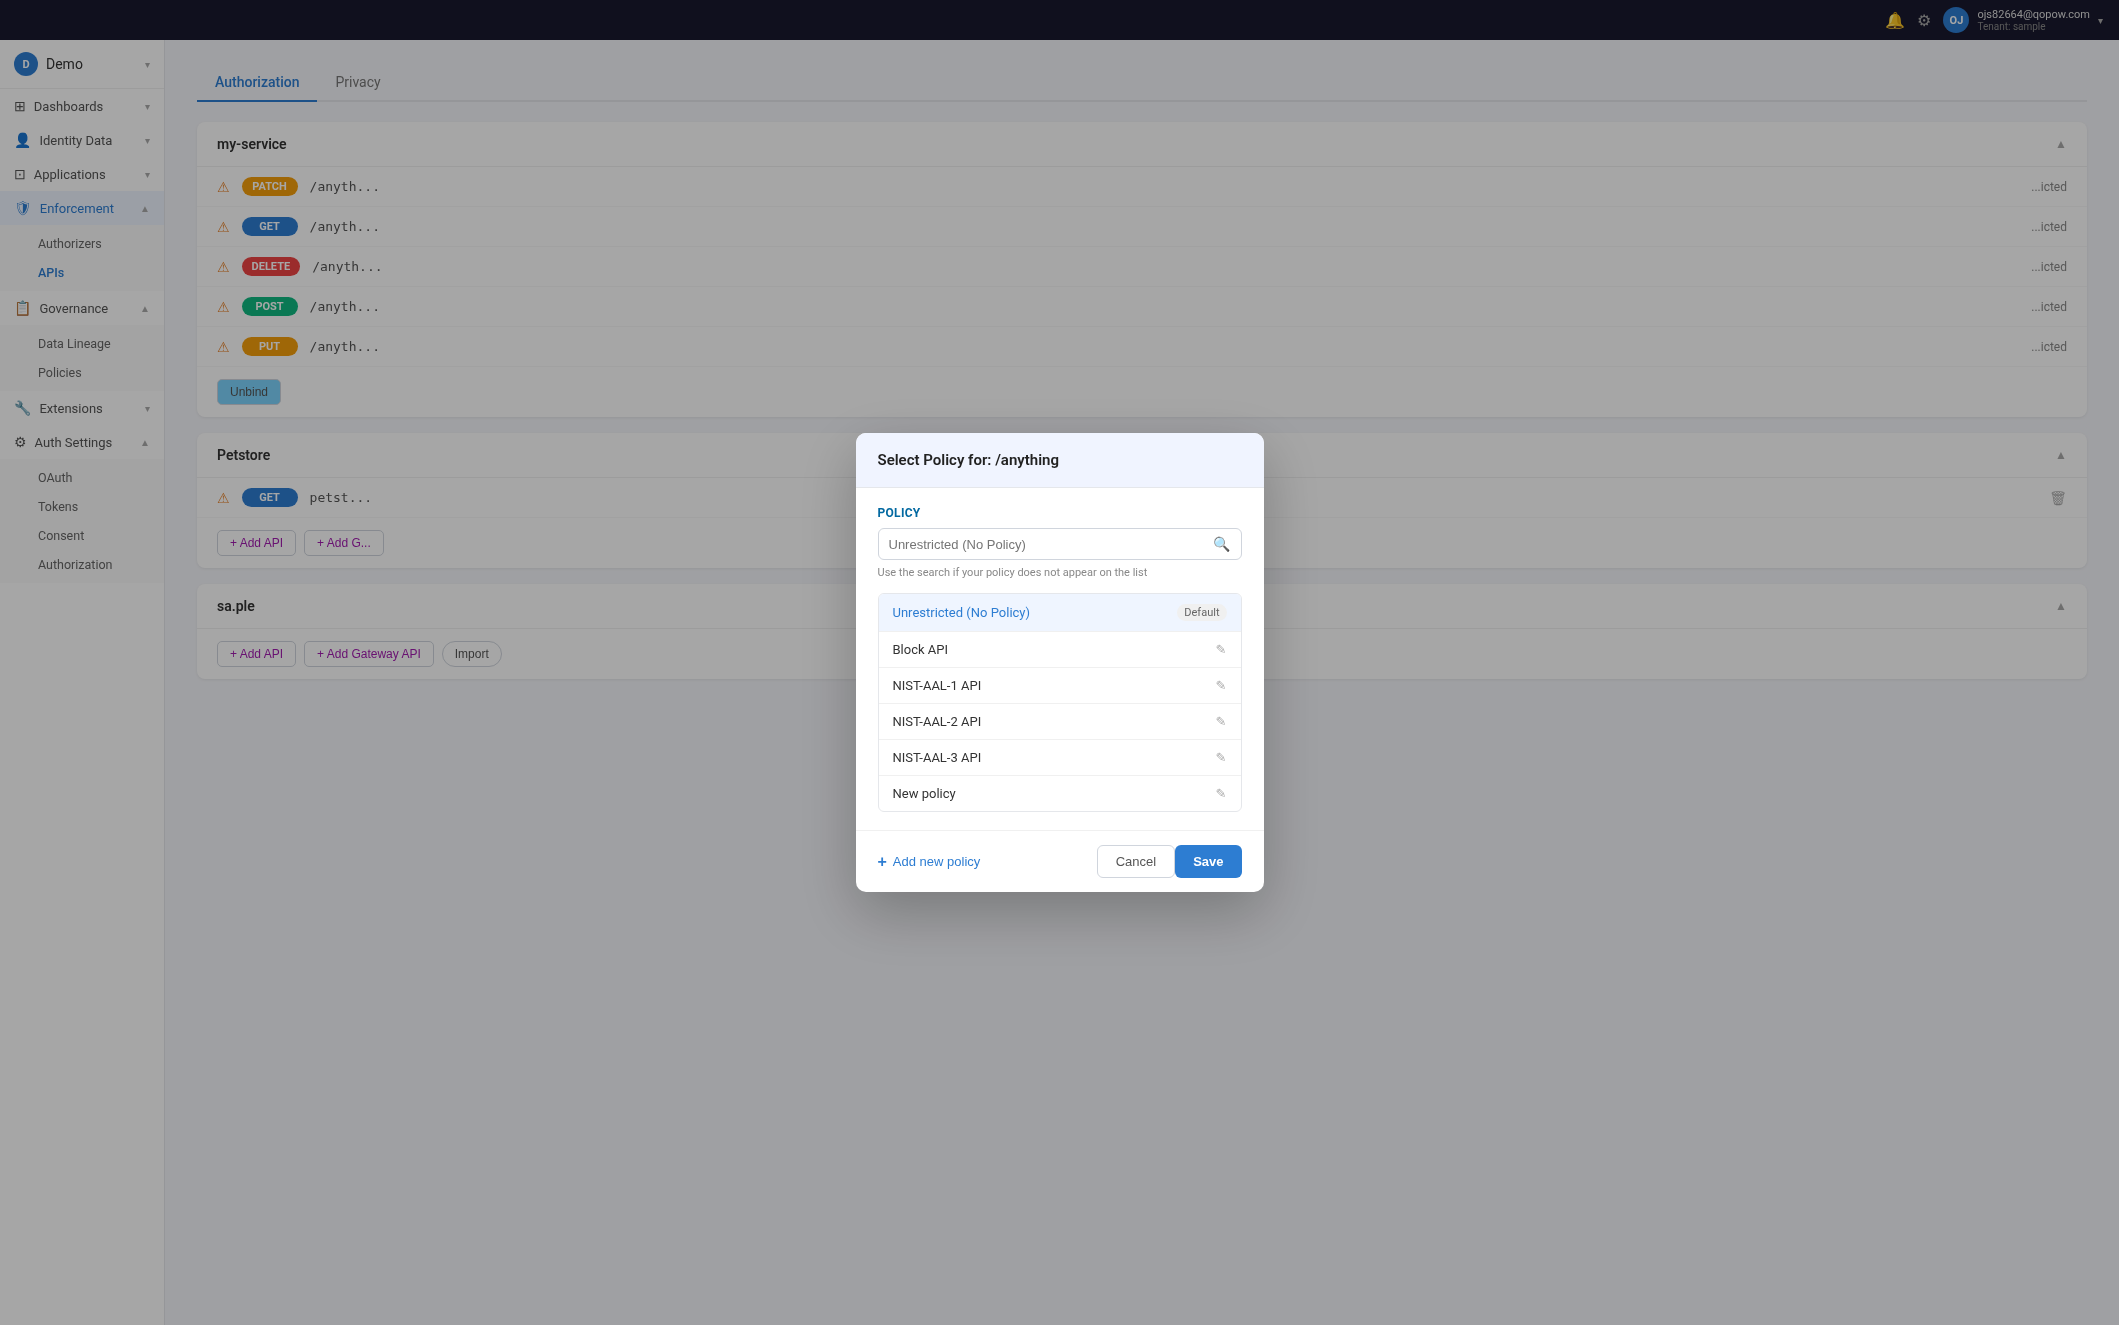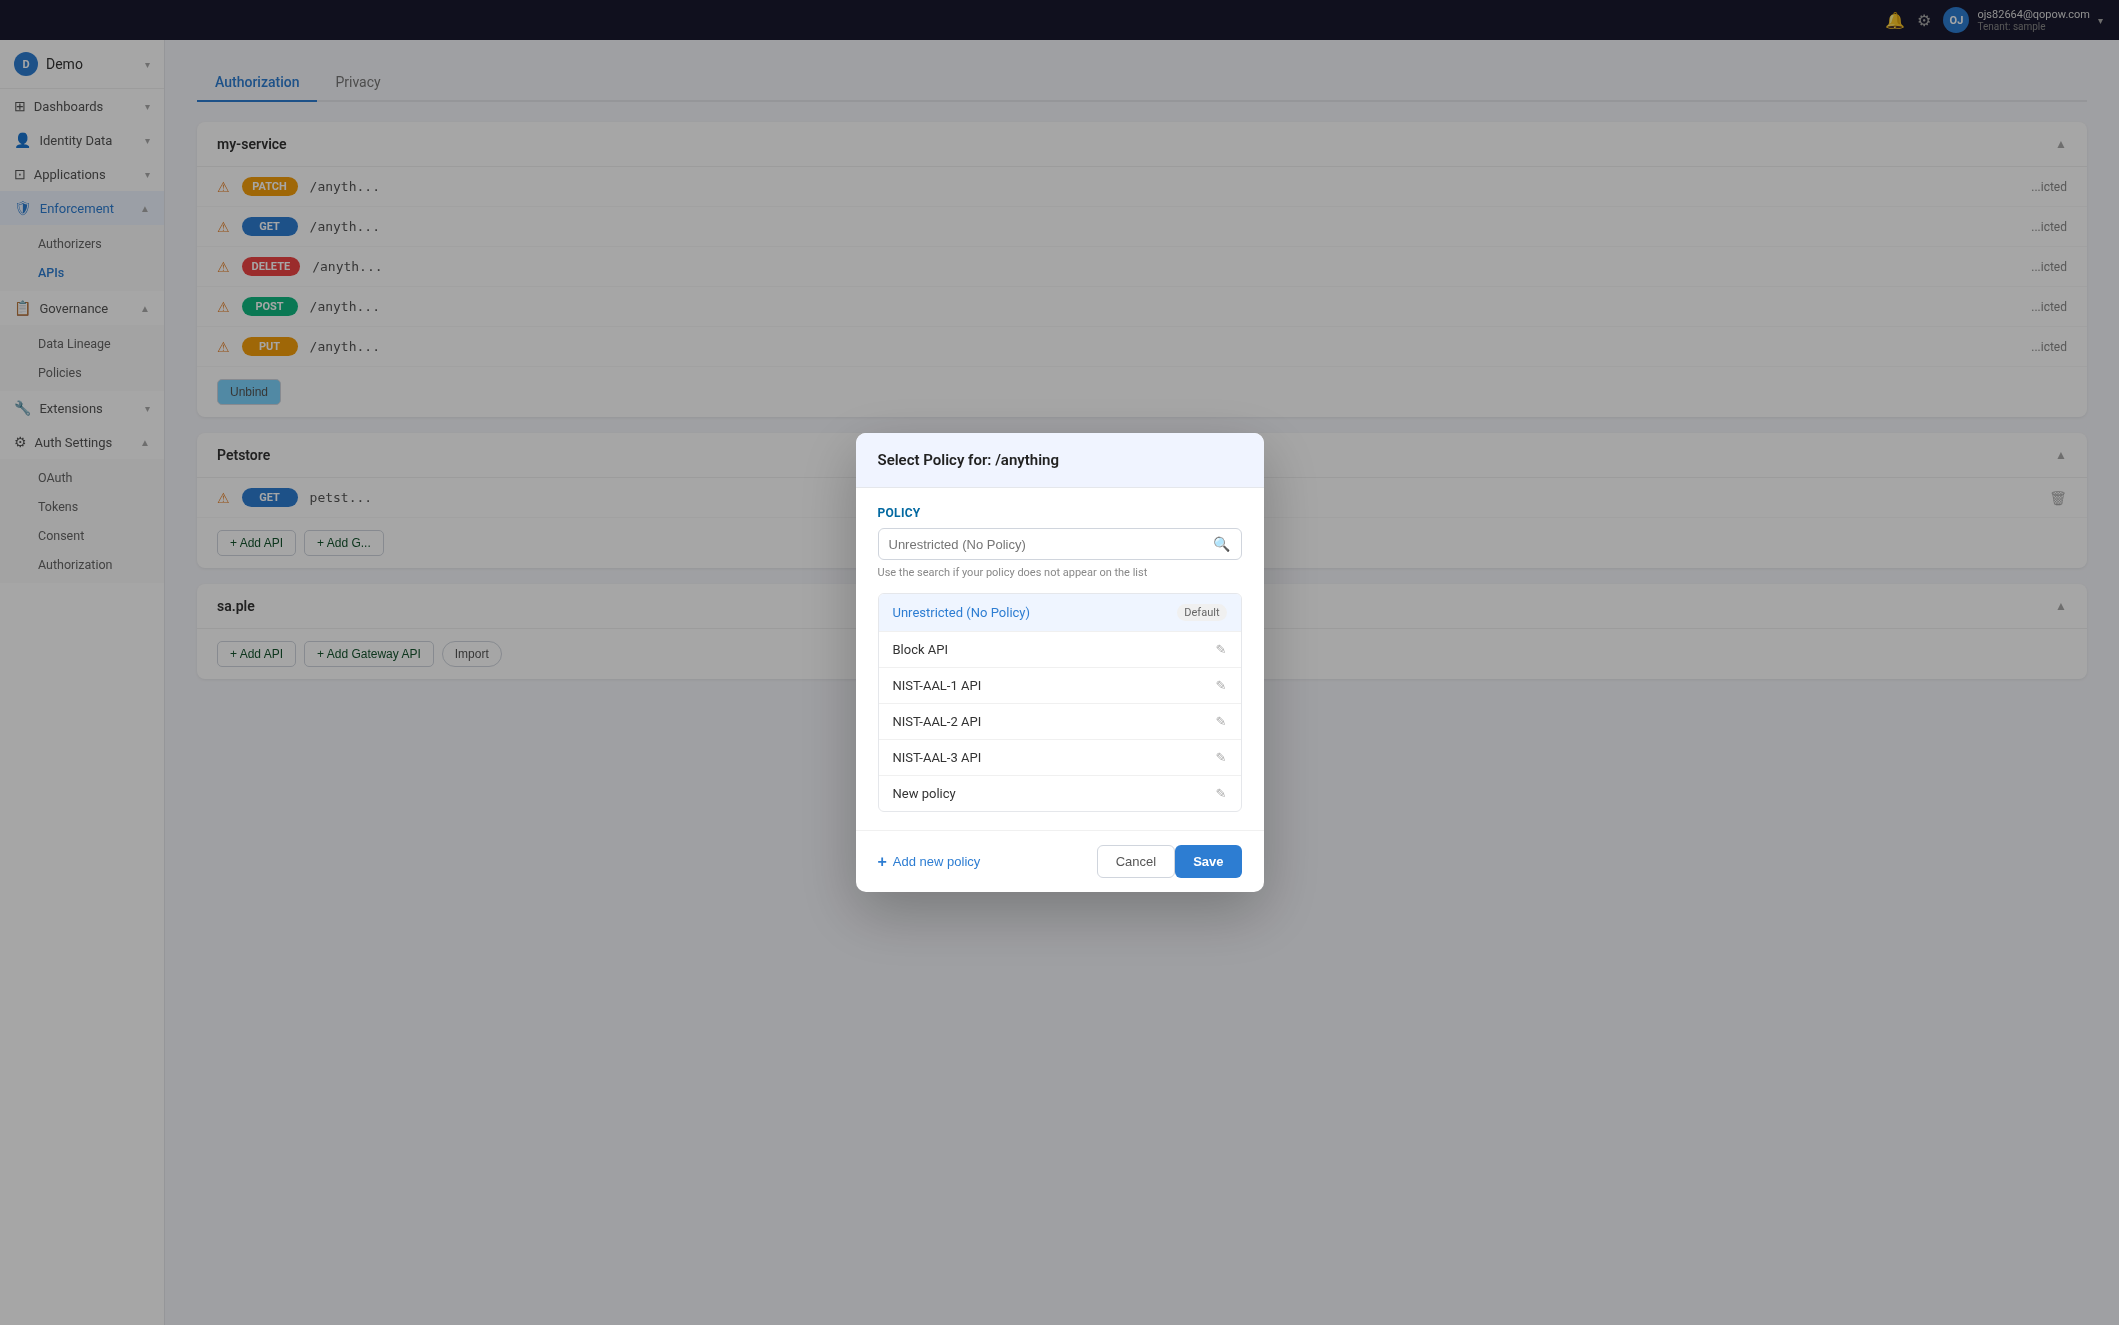--- a/index.html
+++ b/index.html
@@ -50,21 +50,21 @@
     .method-badge { padding: 3px 10px; border-radius: 12px; font-size: 11px; font-weight: 700; color: white; min-width: 56px; text-align: center; }
     .method-patch { background: #f59e0b; }
     .method-get { background: #2d7dd2; }
     .method-delete { background: #ef4444; }
     .method-post { background: #10b981; }
     .method-put { background: #f59e0b; }
     .api-path { color: #555; font-size: 13px; font-family: monospace; }
     .api-status { margin-left: auto; color: #888; font-size: 12px; }
     .api-icon { color: #e67e22; font-size: 14px; }
     .service-actions { display: flex; gap: 8px; padding: 12px 20px; }
-    .action-btn { padding: 5px 12px; border: 1px solid #d0d5dd; border-radius: 5px; background: white; color: #14532d; font-size: 12px; cursor: pointer; }
+    .action-btn { padding: 5px 12px; border: 1px solid #d0d5dd; border-radius: 5px; background: white; color: #a21caf; font-size: 12px; cursor: pointer; }
     .unbind-btn { padding: 5px 12px; border: 1px solid #d0d5dd; border-radius: 5px; background: #7dd3fc; color: #555; font-size: 12px; cursor: pointer; }
     .no-apis { padding: 16px 20px; color: #888; font-size: 13px; }
     .import-btn { padding: 5px 12px; border: 1px solid #d0d5dd; border-radius: 13px; background: white; color: #555; font-size: 12px; cursor: pointer; }
     .delete-icon { color: #aaa; cursor: pointer; font-size: 14px; margin-left: auto; }
 
     
     .overlay { position: fixed; top: 0; left: 0; right: 0; bottom: 0; background: rgba(0,0,0,0.35); z-index: 100; display: flex; align-items: center; justify-content: center; }
 
     
     .modal { background: #fff; border-radius: 10px; width: 408px; box-shadow: 0 20px 60px rgba(0,0,0,0.25); overflow: hidden; }

